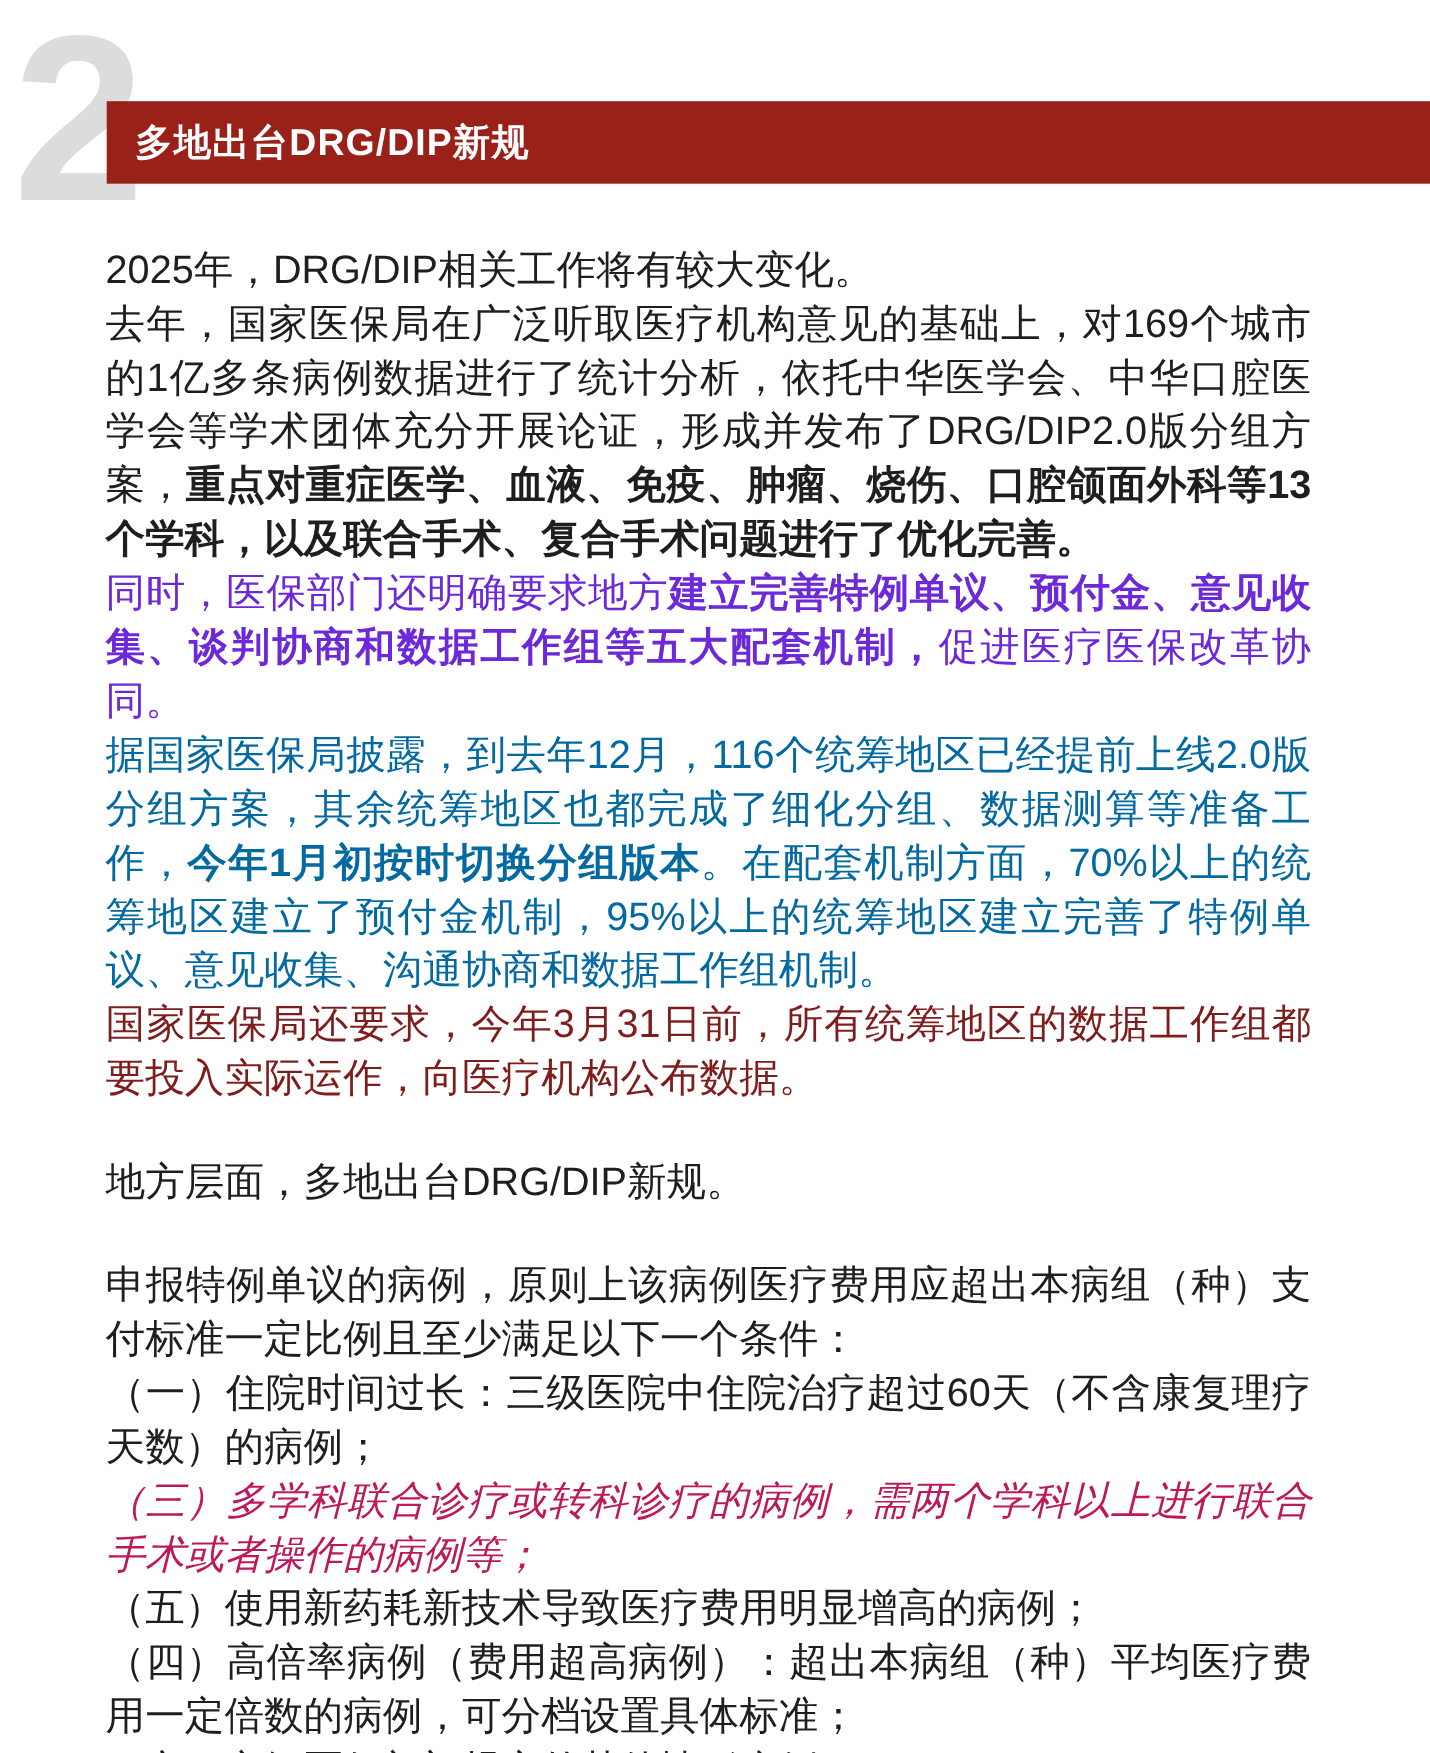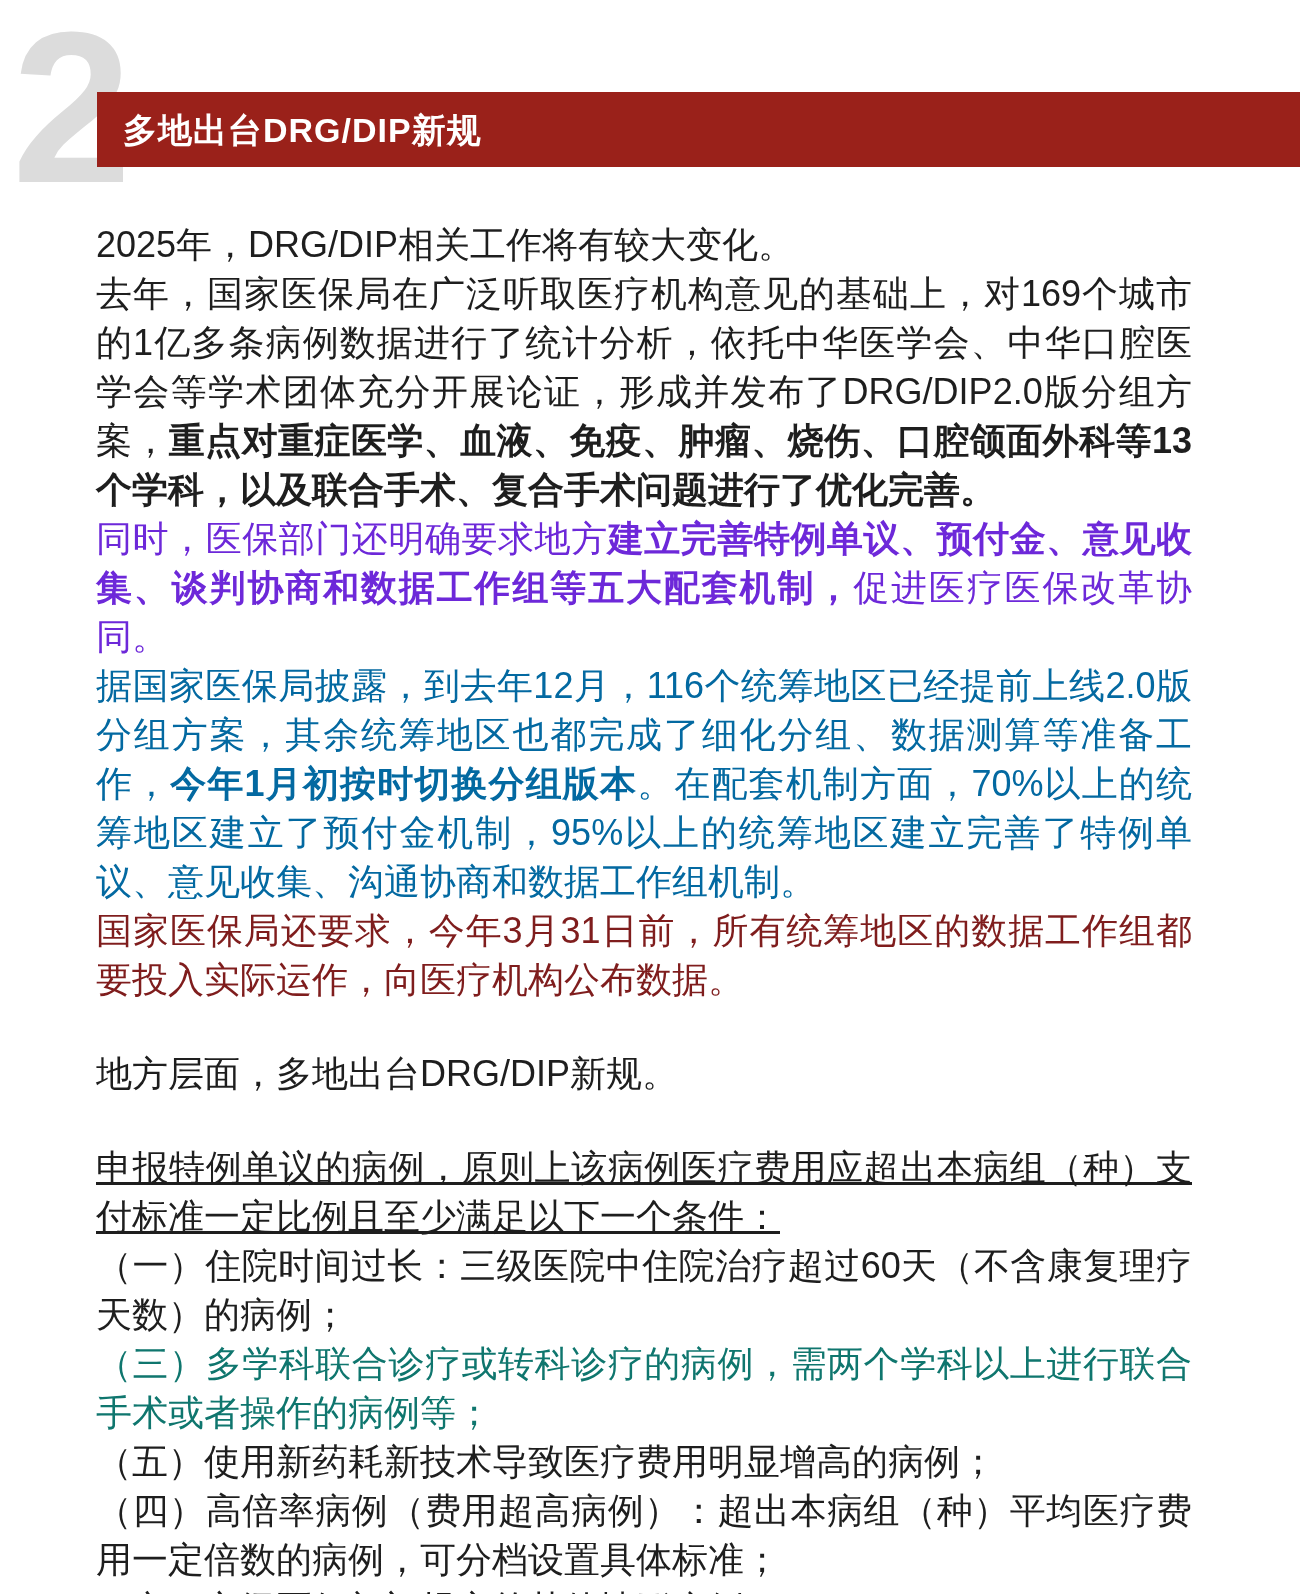--- a/index.html
+++ b/index.html
@@ -78,20 +78,20 @@
 
   <div class="body-text">
       <p style="color: rgb(30, 30, 30);"><span>2025年，DRG/DIP相关工作将有较大变化。</span></p>
       <p style="color: rgb(30, 30, 30);"><span>去年，国家医保局在广泛听取医疗机构意见的基础上，对169个城市的1亿多条病例数据进行了统计分析，依托中华医学会、中华口腔医学会等学术团体充分开展论证，形成并发布了DRG/DIP2.0版分组方案，</span><span class="b">重点对重症医学、血液、免疫、肿瘤、烧伤、口腔颌面外科等13个学科，以及联合手术、复合手术问题进行了优化完善。</span></p>
       <p style="color: #6d28d9;"><span>同时，医保部门还明确要求地方</span><span class="b">建立完善特例单议、预付金、意见收集、谈判协商和数据工作组等五大配套机制，</span><span>促进医疗医保改革协同。</span></p>
       <p style="color: #0369a1;"><span>据国家医保局披露，到去年12月，116个统筹地区已经提前上线2.0版分组方案，其余统筹地区也都完成了细化分组、数据测算等准备工作，</span><span class="b">今年1月初按时切换分组版本</span><span>。在配套机制方面，70%以上的统筹地区建立了预付金机制，95%以上的统筹地区建立完善了特例单议、意见收集、沟通协商和数据工作组机制。</span></p>
       <p style="color: #7f1d1d;"><span>国家医保局还要求，今年3月31日前，所有统筹地区的数据工作组都要投入实际运作，向医疗机构公布数据。</span></p>
       <p class="spacer"></p>
       <p style="color: rgb(30, 30, 30);"><span>地方层面，多地出台DRG/DIP新规。</span></p>
       <p class="spacer"></p>
-      <p style="color: rgb(30, 30, 30); text-decoration: underline;"><span>申报特例单议的病例，原则上该病例医疗费用应超出本病组（种）支付标准一定比例且至少满足以下一个条件：</span></p>
+      <p style="color: rgb(30, 30, 30);"><span>申报特例单议的病例，原则上该病例医疗费用应超出本病组（种）支付标准一定比例且至少满足以下一个条件：</span></p>
       <p style="color: rgb(30, 30, 30);"><span>（一）住院时间过长：三级医院中住院治疗超过60天（不含康复理疗天数）的病例；</span></p>
-      <p style="color: #0f766e;"><span>（三）多学科联合诊疗或转科诊疗的病例，需两个学科以上进行联合手术或者操作的病例等；</span></p>
+      <p style="color: #be185d; font-style: italic;"><span>（三）多学科联合诊疗或转科诊疗的病例，需两个学科以上进行联合手术或者操作的病例等；</span></p>
       <p style="color: rgb(30, 30, 30);"><span>（五）使用新药耗新技术导致医疗费用明显增高的病例；</span></p>
       <p style="color: rgb(30, 30, 30);"><span>（四）高倍率病例（费用超高病例）：超出本病组（种）平均医疗费用一定倍数的病例，可分档设置具体标准；</span></p>
       <p style="color: rgb(30, 30, 30);"><span>（六）市级医保部门规定的其他情形病例。</span></p>
     </div>
 </div>
 
 </body></html>

